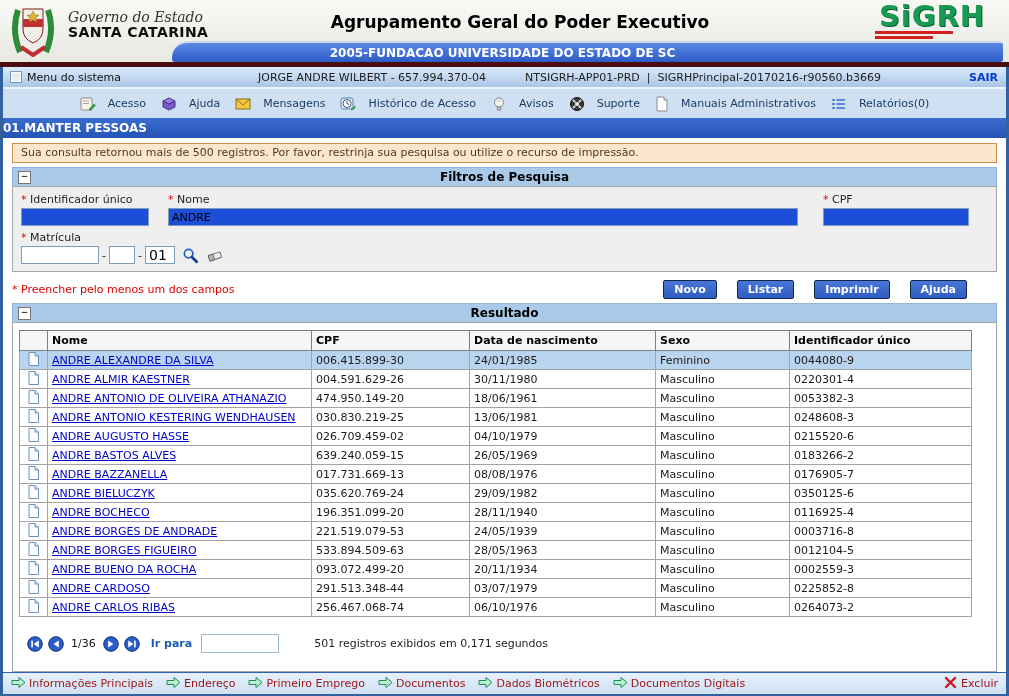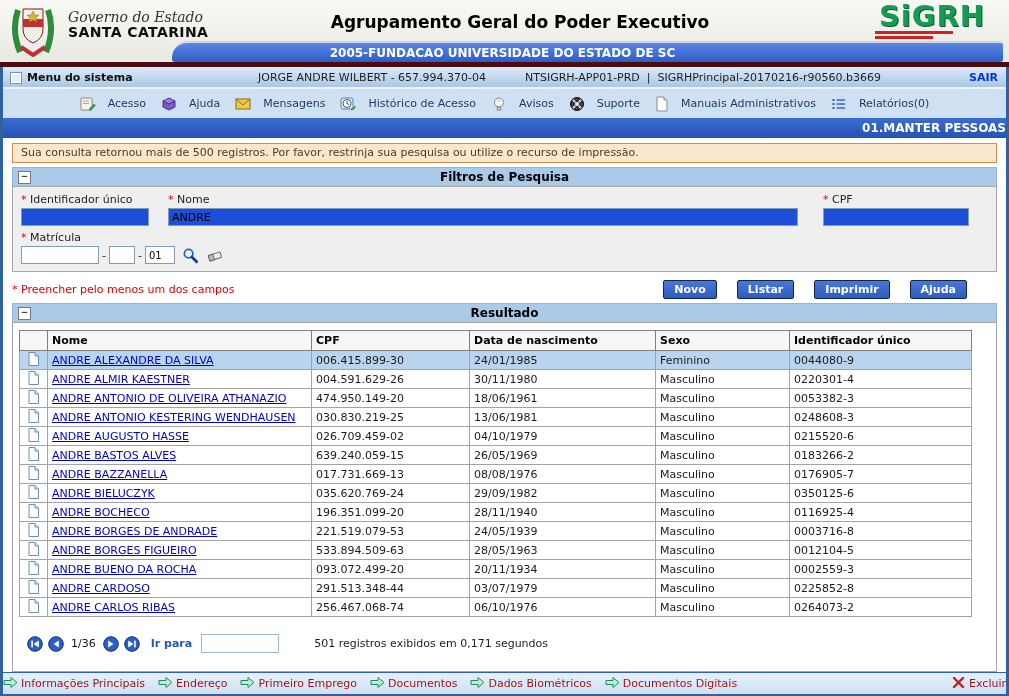--- a/index.html
+++ b/index.html
@@ -20,49 +20,49 @@
   .sigrh-bars{width:78px;margin:1px 0 0 8px;}
   .sigrh-bars div{height:3px;background:#d42020;margin-bottom:2px;}
   .sigrh-bars div:last-child{width:58px;}
   .maroon-strip{height:5px;background:#4a0d10;}
 
   
   .frame{display:flex;flex-direction:column;border-left:3px solid #31629f;border-right:3px solid #31629f;border-bottom:2px solid #31629f;width:1003px;height:627px;background:#fff;}
 
   
   .menubar{position:relative;height:26px;background:linear-gradient(#dcebfa,#a9c6e6);border-bottom:2px solid #eef4fb;display:flex;align-items:center;}
-  .mb-left{display:flex;align-items:flex-end;margin-left:7px;gap:5px;font-weight:bold;color:#101010;}
+  .mb-left{display:flex;align-items:center;margin-left:7px;gap:5px;font-weight:normal;color:#101010;}
   .expander{width:10px;height:10px;background:#e7eef7;border:1px solid #7d96b8;box-shadow:inset 0 0 0 1px #fff;}
   .mb-user{position:absolute;left:255px;color:#1d1d1d;}
   .mb-server{position:absolute;left:522px;color:#1d1d1d;}
   .mb-sair{position:absolute;right:8px;color:#0038d0;font-weight:600;text-decoration:none;}
 
   
   .toolbar{height:37px;background:#cfe0f3;display:flex;align-items:center;justify-content:center;gap:15px;}
   .tb-item{display:flex;align-items:center;gap:12px;color:#16385f;cursor:pointer;}
   .tb-item svg{display:block;}
 
   
-  .titlebar{height:20px;background:linear-gradient(#3a6cd0,#2553b4);color:#fff;font-weight:bold;font-size:12px;text-align:right;line-height:20px;}
+  .titlebar{height:20px;background:linear-gradient(#3a6cd0,#2553b4);color:#fff;font-weight:bold;font-size:12px;text-align:left;line-height:20px;}
 
   
   .content{flex:1;position:relative;background:#fff;}
   .warningbar{margin:5px 9px 0 9px;height:18px;line-height:18px;background:#fbe7cb;border:1px solid #cf8e4e;padding-left:8px;color:#4d3a22;}
 
   .panel{margin:4px 9px 0 9px;}
   .panel-header{position:relative;height:18px;background:#a9cbe9;border:1px solid #93b6d8;border-bottom:none;text-align:center;font-weight:bold;font-size:12px;line-height:18px;color:#000;}
   .collapsebox{position:absolute;left:5px;top:3px;width:11px;height:11px;background:#fff;border:1px solid #777;font-size:9px;line-height:9px;text-align:center;color:#333;cursor:pointer;}
   .panel-body{border:1px solid #a6a6a6;background:#eeefee;position:relative;}
   .filters-body{height:84px;}
 
   .flabel{position:absolute;font-size:11px;color:#222;white-space:nowrap;}
   .req{color:#e00000;}
   .tinput{position:absolute;height:16px;border:1px solid #7f9db9;background:#1d4ed8;font-family:inherit;font-size:11px;padding:0 3px;}
   .mat-row{position:absolute;left:8px;top:59px;display:flex;align-items:center;gap:3px;}
-  .mat-row input{position:static;height:16px;border:1px solid #7f9db9;font-family:inherit;font-size:10px;padding:0 3px;}
+  .mat-row input{position:static;height:16px;border:1px solid #7f9db9;font-family:inherit;font-size:14px;padding:0 3px;}
   .mat-row .ico{margin-left:4px;cursor:pointer;display:flex;}
 
   .actions-row{margin:8px 9px 0 9px;display:flex;align-items:center;}
   .req-note{color:#e00000;}
   .btn-group{margin-left:auto;margin-right:30px;display:flex;gap:20px;}
   .btn{min-width:52px;padding:2px 10px;background:linear-gradient(#4a77d6,#2e5cc0);border:1px solid #10264f;border-radius:2px;color:#fff;font-weight:bold;font-size:11px;font-family:inherit;cursor:pointer;}
 
   .results-body{background:#fff;padding:7px 0 8px 6px;}
   table.results{border-collapse:collapse;table-layout:fixed;width:952px;}
   table.results th{height:19px;background:#f6f6f6;border:1px solid #7f7f7f;font-weight:bold;text-align:left;padding:0 4px;font-size:11px;color:#000;overflow:hidden;}
@@ -72,21 +72,21 @@
   a.rowlink{color:#0000c8;text-decoration:underline;}
 
   .pagination{margin-top:7px;display:flex;align-items:center;gap:5px;padding-left:8px;}
   .pgbtn{width:16px;height:16px;cursor:pointer;display:flex;}
   .pg-num{margin:13px 2px;color:#111;}
   .goto-label{color:#1d5bb0;font-weight:bold;margin-left:6px;}
   .goto-input{width:72px;height:15px;border:1px solid #9db8d2;font-family:inherit;font-size:11px;margin-left:4px;}
   .pg-summary{margin-left:30px;color:#1d1d1d;}
 
   
-  .footer{height:27px;border-top:1px solid #2f62b5;background:linear-gradient(#e6f0fb,#cfe0f2);display:flex;align-items:center;padding:0 0;gap:13px;}
+  .footer{height:27px;border-top:1px solid #2f62b5;background:linear-gradient(#e6f0fb,#cfe0f2);display:flex;align-items:center;padding:0 8px;gap:13px;}
   .ft-item{display:flex;align-items:center;gap:3px;color:#9b1313;cursor:pointer;white-space:nowrap;}
   .ft-delete{margin-left:auto;display:flex;align-items:center;gap:4px;color:#9b1313;cursor:pointer;}
 </style>
 </head>
 <body>
 
 <div class="screen">
 
   <div class="header">
     <span class="crest">

